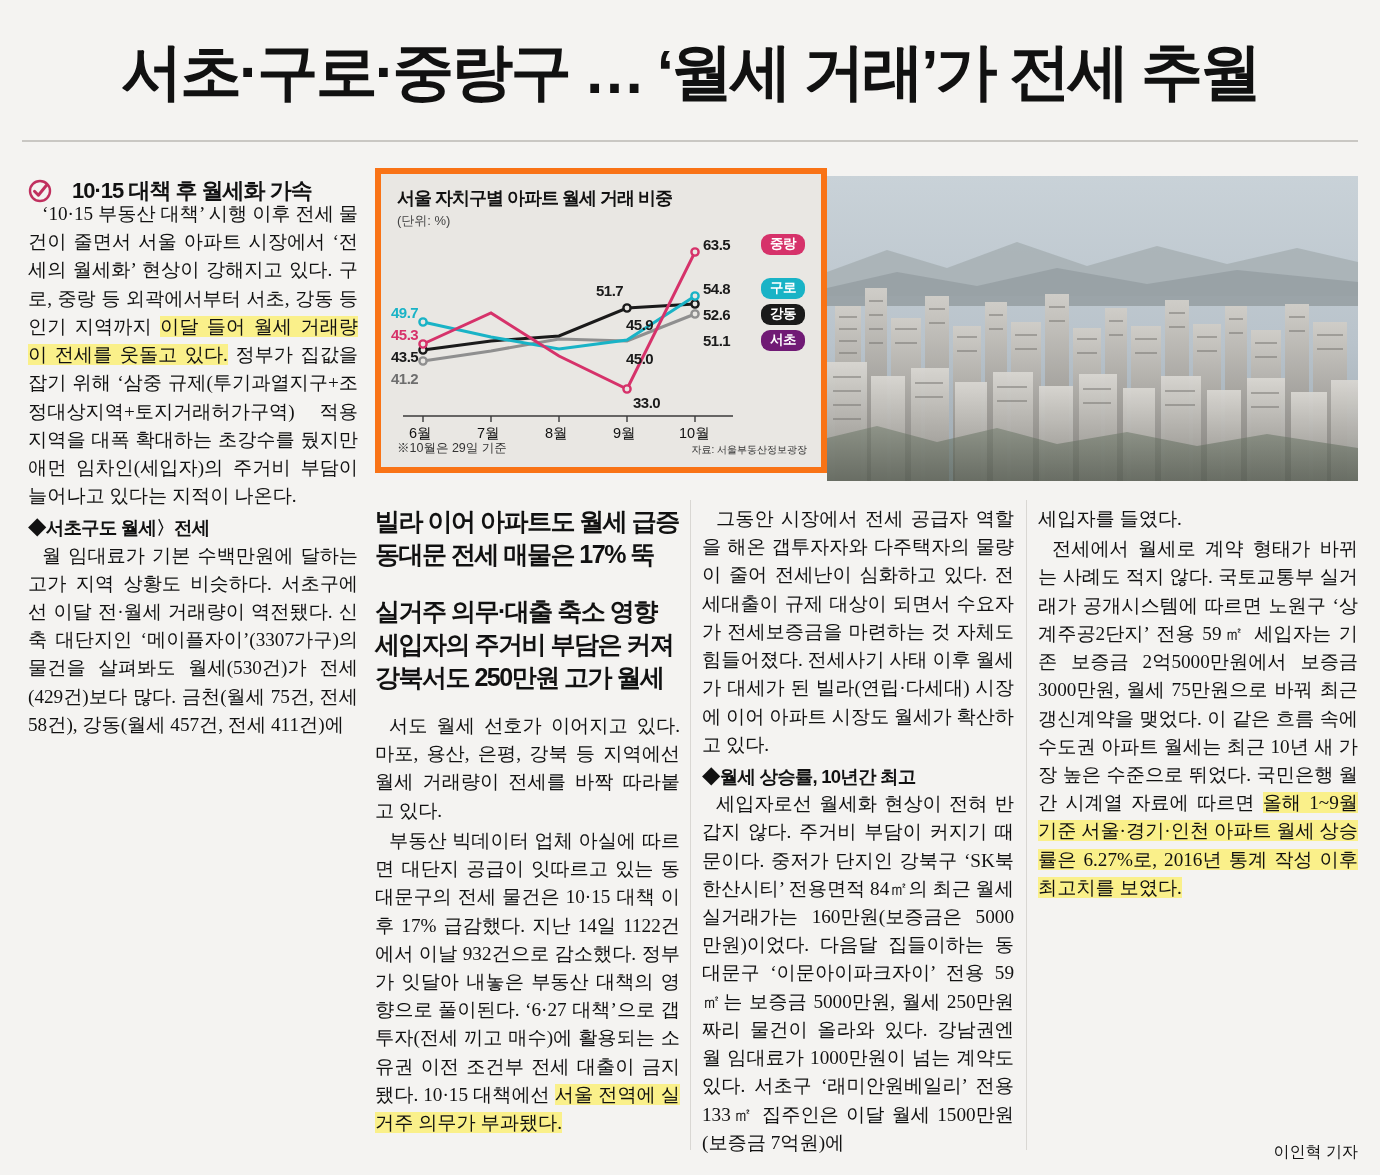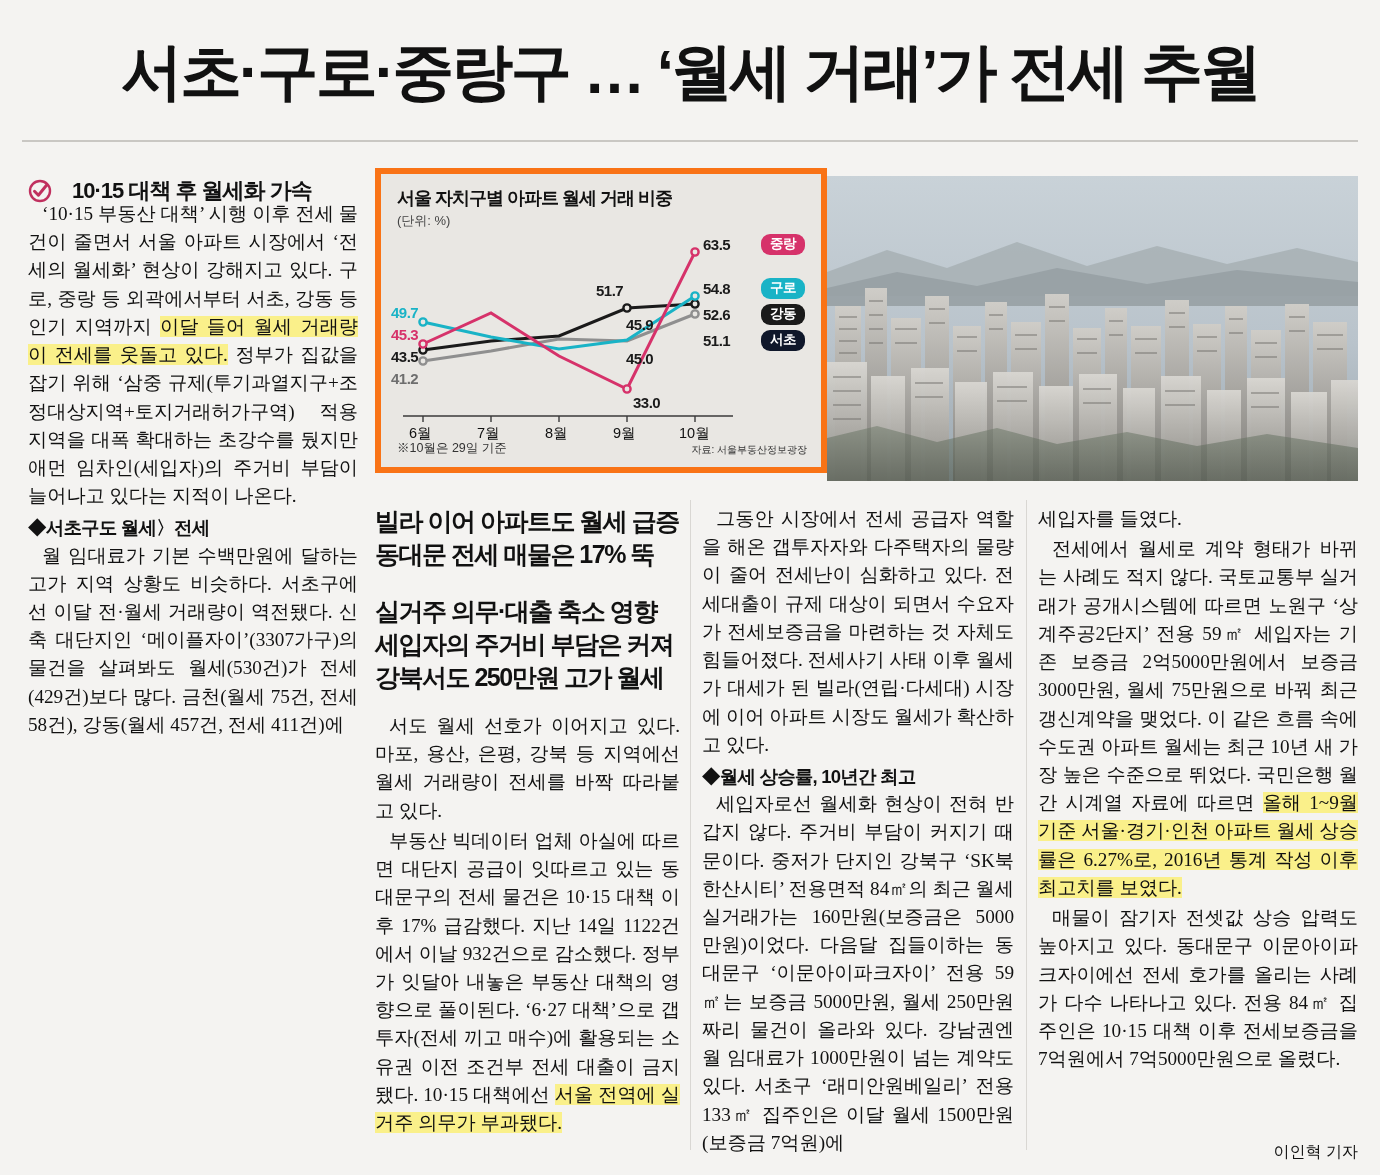--- a/index.html
+++ b/index.html
@@ -225,21 +225,21 @@
     <div class="val-lbl" style="left:252px; top:220px; color:#1a1a1a;">33.0</div>
 
     <div class="val-lbl" style="left:322px; top:62px; color:#1a1a1a;">63.5</div>
     <div class="val-lbl" style="left:322px; top:106px; color:#1a1a1a;">54.8</div>
     <div class="val-lbl" style="left:322px; top:132px; color:#1a1a1a;">52.6</div>
     <div class="val-lbl" style="left:322px; top:158px; color:#1a1a1a;">51.1</div>
 
     <div class="legend-pill" style="left:380px; top:60px; background:#d6326a;">중랑</div>
     <div class="legend-pill" style="left:380px; top:104px; background:#19b3c6;">구로</div>
     <div class="legend-pill" style="left:380px; top:130px; background:#1a1a1a;">강동</div>
-    <div class="legend-pill" style="left:380px; top:156px; background:#0f172a;">서초</div>
+    <div class="legend-pill" style="left:380px; top:156px; background:#701a75;">서초</div>
 
     <div class="axis-lbl" style="left:28px; top:250px;">6월</div>
     <div class="axis-lbl" style="left:96px; top:250px;">7월</div>
     <div class="axis-lbl" style="left:164px; top:250px;">8월</div>
     <div class="axis-lbl" style="left:232px; top:250px;">9월</div>
     <div class="axis-lbl" style="left:298px; top:250px;">10월</div>
 
     <div class="chart-note">※10월은 29일 기준</div>
     <div class="chart-src">자료: 서울부동산정보광장</div>
   </div>
@@ -384,17 +384,16 @@
     <p>그동안 시장에서 전세 공급자 역할을 해온 갭투자자와 다주택자의 물량이 줄어 전세난이 심화하고 있다. 전세대출이 규제 대상이 되면서 수요자가 전세보증금을 마련하는 것 자체도 힘들어졌다. 전세사기 사태 이후 월세가 대세가 된 빌라(연립·다세대) 시장에 이어 아파트 시장도 월세가 확산하고 있다.</p>
     <div class="diamond-head">◆월세 상승률, 10년간 최고</div>
     <p>세입자로선 월세화 현상이 전혀 반갑지 않다. 주거비 부담이 커지기 때문이다. 중저가 단지인 강북구 ‘SK북한산시티’ 전용면적 84㎡의 최근 월세 실거래가는 160만원(보증금은 5000만원)이었다. 다음달 집들이하는 동대문구 ‘이문아이파크자이’ 전용 59㎡는 보증금 5000만원, 월세 250만원짜리 물건이 올라와 있다. 강남권엔 월 임대료가 1000만원이 넘는 계약도 있다. 서초구 ‘래미안원베일리’ 전용 133㎡ 집주인은 이달 월세 1500만원(보증금 7억원)에</p>
   </div>
 
   <div class="col col4">
     <p style="text-indent:0;">세입자를 들였다.</p>
     <p>
       전세에서 월세로 계약 형태가 바뀌는 사례도 적지 않다. 국토교통부 실거래가 공개시스템에 따르면 노원구 ‘상계주공2단지’ 전용 59㎡ 세입자는 기존 보증금 2억5000만원에서 보증금 3000만원, 월세 75만원으로 바꿔 최근 갱신계약을 맺었다. 이 같은 흐름 속에 수도권 아파트 월세는 최근 10년 새 가장 높은 수준으로 뛰었다. 국민은행 월간 시계열 자료에 따르면 <span class="hl">올해 1~9월 기준 서울·경기·인천 아파트 월세 상승률은 6.27%로, 2016년 통계 작성 이후 최고치를 보였다.</span>
     </p>
-    <p>매물이 잠기자 전셋값 상승 압력도 높아지고 있다. 동대문구 이문아이파크자이에선 전세 호가를 올리는 사례가 다수 나타나고 있다. 전용 84㎡ 집주인은 10·15 대책 이후 전세보증금을 7억원에서 7억5000만원으로 올렸다.</p>
   </div>
 
   <div class="byline">이인혁 기자</div>
 </div>
 
 </body></html>

